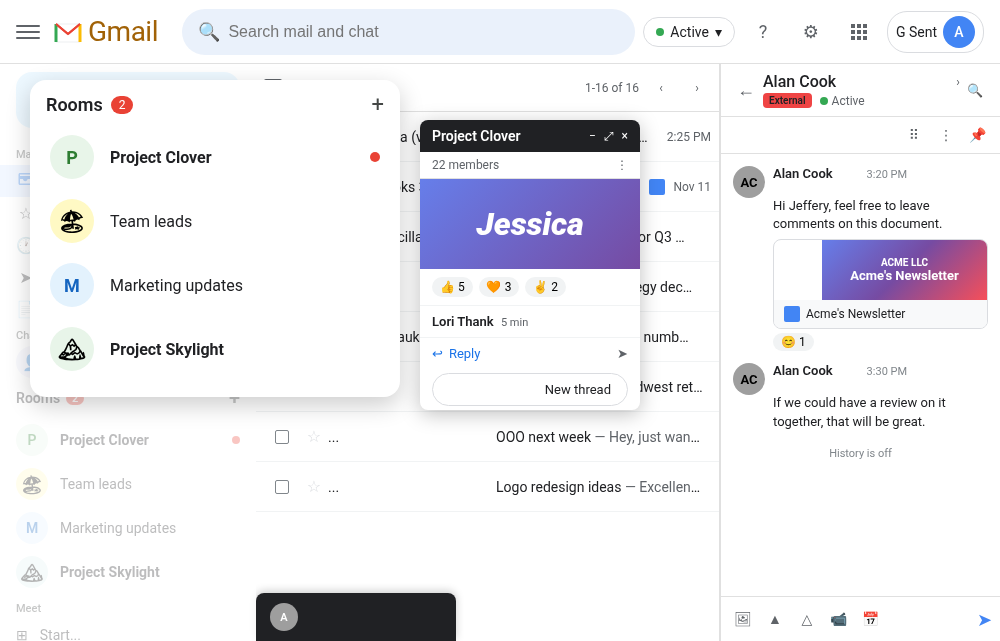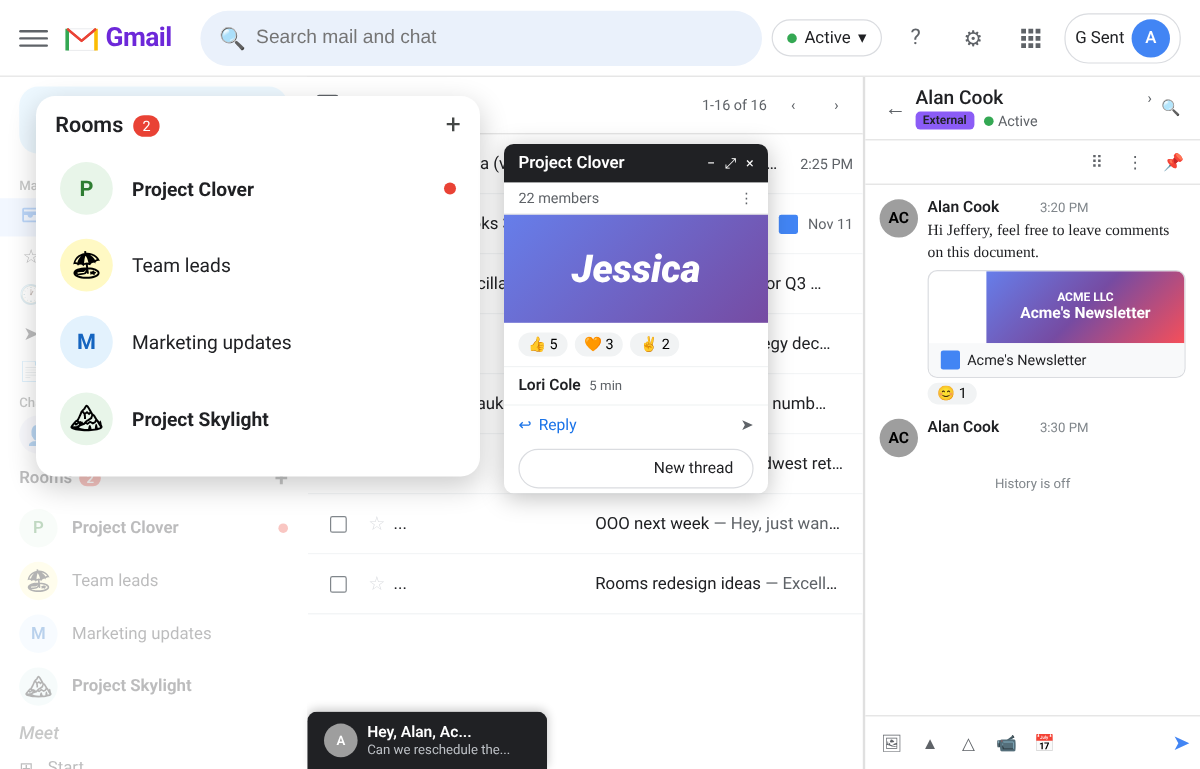--- a/index.html
+++ b/index.html
@@ -6,21 +6,21 @@
     body { font-family: 'Google Sans', Roboto, Arial, sans-serif; background: #f1f3f4; font-size: 13px; overflow: hidden; }
 
     .app-container { width: 1000px; height: 641px; display: flex; flex-direction: column; background: #fff; position: relative; }
 
     
     .top-bar { height: 64px; display: flex; align-items: center; padding: 0 16px; background: #fff; border-bottom: 1px solid #e0e0e0; gap: 8px; flex-shrink: 0; }
     .hamburger-icon { width: 24px; height: 24px; display: flex; flex-direction: column; justify-content: center; gap: 4px; cursor: pointer; margin-right: 4px; }
     .hamburger-icon span { display: block; height: 2px; background: #5f6368; border-radius: 1px; }
     .gmail-logo { display: flex; align-items: center; gap: 4px; margin-right: 16px; }
     .gmail-m { width: 32px; height: 32px; }
-    .gmail-text { font-size: 22px; color: #6d28d9; font-weight: 700; letter-spacing: -0.5px; }
+    .gmail-text { font-size: 28px; color: #a16207; font-weight: 400; letter-spacing: -0.5px; }
     .search-bar { flex: 1; max-width: 600px; height: 46px; background: #eaf1fb; border-radius: 24px; display: flex; align-items: center; padding: 0 16px; gap: 8px; }
     .search-bar input { border: none; background: transparent; font-size: 16px; outline: none; flex: 1; color: #202124; }
     .search-icon { color: #5f6368; font-size: 18px; }
     .top-right { margin-left: auto; display: flex; align-items: center; gap: 8px; }
     .active-badge { display: flex; align-items: center; gap: 6px; padding: 6px 12px; border: 1px solid #dadce0; border-radius: 20px; cursor: pointer; font-size: 14px; color: #202124; }
     .active-dot { width: 8px; height: 8px; background: #34a853; border-radius: 50%; }
     .icon-btn { width: 40px; height: 40px; border-radius: 50%; display: flex; align-items: center; justify-content: center; cursor: pointer; color: #5f6368; font-size: 18px; }
     .gsuite-badge { display: flex; align-items: center; gap: 6px; padding: 4px 8px; border: 1px solid #dadce0; border-radius: 20px; cursor: pointer; font-size: 14px; color: #202124; }
     .avatar { width: 32px; height: 32px; border-radius: 50%; background: #4285f4; color: white; display: flex; align-items: center; justify-content: center; font-size: 14px; font-weight: 500; }
 
@@ -39,21 +39,21 @@
     .chat-header { display: flex; align-items: center; padding: 4px 16px; font-size: 11px; color: #444746; font-weight: 500; }
     .chat-badge { background: #1a73e8; color: white; border-radius: 10px; padding: 0 6px; font-size: 11px; margin-left: 4px; }
     .rooms-header { display: flex; align-items: center; padding: 8px 16px; font-size: 14px; font-weight: 600; color: #202124; }
     .rooms-count { background: #e94235; color: white; border-radius: 10px; padding: 0 6px; font-size: 11px; margin-left: 6px; }
     .rooms-add { margin-left: auto; cursor: pointer; font-size: 20px; color: #444746; }
     .room-item { display: flex; align-items: center; padding: 6px 16px; cursor: pointer; gap: 12px; }
     .room-avatar { width: 32px; height: 32px; border-radius: 50%; display: flex; align-items: center; justify-content: center; font-size: 14px; font-weight: 600; flex-shrink: 0; }
     .room-name { font-size: 14px; color: #202124; }
     .room-name.bold { font-weight: 700; }
     .room-dot { width: 8px; height: 8px; background: #e94235; border-radius: 50%; margin-left: auto; }
-    .meet-header { font-size: 15px; color: #444746; padding: 8px 16px 4px; font-weight: 500; font-style: italic; }
+    .meet-header { font-size: 11px; color: #444746; padding: 8px 16px 4px; font-weight: 500; }
     .meet-item { display: flex; align-items: center; padding: 4px 16px; height: 32px; cursor: pointer; gap: 12px; font-size: 14px; color: #202124; }
 
     
     .email-list { flex: 1; border-right: 1px solid #e0e0e0; overflow: hidden; display: flex; flex-direction: column; }
     .email-toolbar { height: 48px; display: flex; align-items: center; padding: 0 8px; border-bottom: 1px solid #e0e0e0; gap: 4px; }
     .toolbar-check { width: 18px; height: 18px; border: 2px solid #5f6368; border-radius: 2px; cursor: pointer; }
     .toolbar-arrow { font-size: 12px; cursor: pointer; color: #5f6368; }
     .toolbar-more { font-size: 16px; cursor: pointer; color: #5f6368; padding: 0 4px; }
     .toolbar-refresh { font-size: 18px; cursor: pointer; color: #5f6368; margin-left: 4px; }
     .pagination { margin-left: auto; display: flex; align-items: center; gap: 8px; font-size: 12px; color: #5f6368; }
@@ -103,34 +103,34 @@
     .reply-btn { display: flex; align-items: center; gap: 6px; color: #1a73e8; font-size: 13px; cursor: pointer; }
     .send-btn { margin-left: auto; color: #5f6368; cursor: pointer; }
     .new-thread-btn { margin: 4px 12px; border: 1px solid #dadce0; border-radius: 20px; padding: 8px 16px; text-align: right; font-size: 13px; color: #202124; cursor: pointer; }
 
     
     .chat-right { width: 280px; flex-shrink: 0; background: #fff; border-left: 1px solid #e0e0e0; display: flex; flex-direction: column; overflow: hidden; }
     .chat-right-header { padding: 8px 16px; border-bottom: 1px solid #e0e0e0; display: flex; align-items: center; gap: 8px; }
     .back-arrow { cursor: pointer; font-size: 18px; color: #5f6368; }
     .chat-right-name { font-size: 16px; font-weight: 500; color: #202124; flex: 1; }
     .chat-right-arrow { font-size: 12px; color: #5f6368; }
-    .external-badge { background: #8b5cf6; color: #202124; font-size: 10px; padding: 2px 6px; border-radius: 4px; font-weight: 600; }
+    .external-badge { background: #ef4444; color: #202124; font-size: 10px; padding: 2px 6px; border-radius: 4px; font-weight: 600; }
     .active-status { display: flex; align-items: center; gap: 4px; font-size: 12px; color: #5f6368; }
     .chat-right-search { cursor: pointer; color: #5f6368; }
     .chat-right-actions { display: flex; justify-content: flex-end; gap: 4px; padding: 4px 8px; border-bottom: 1px solid #e0e0e0; }
     .chat-action-icon { width: 28px; height: 28px; display: flex; align-items: center; justify-content: center; cursor: pointer; color: #5f6368; font-size: 14px; }
 
     .chat-messages { flex: 1; overflow-y: auto; padding: 12px; display: flex; flex-direction: column; gap: 12px; }
     .chat-msg { display: flex; gap: 8px; }
     .chat-msg-avatar { width: 32px; height: 32px; border-radius: 50%; background: #4285f4; color: #000000; display: flex; align-items: center; justify-content: center; font-size: 13px; font-weight: 700; flex-shrink: 0; }
     .chat-msg-content { flex: 1; }
     .chat-msg-header { display: flex; align-items: baseline; gap: 6px; }
     .chat-msg-name { font-size: 13px; font-weight: 600; color: #202124; }
     .chat-msg-time { font-size: 11px; color: #80868b; margin-left: 28px; }
-    .chat-msg-text { font-size: 13px; color: #202124; margin-top: 2px; line-height: 1.4; font-family: Liberation Serif, serif; }
+    .chat-msg-text { font-size: 13px; color: #202124; margin-top: 16px; line-height: 1.4; }
     .newsletter-card { border: 1px solid #dadce0; border-radius: 8px; overflow: hidden; margin-top: 6px; }
     .newsletter-footer { display: flex; align-items: center; gap: 6px; padding: 6px 10px; background: #f8f9fa; }
     .newsletter-icon { width: 16px; height: 16px; background: #4285f4; border-radius: 2px; }
     .newsletter-text { font-size: 12px; color: #202124; }
     .emoji-reaction { background: #f1f3f4; border-radius: 12px; padding: 2px 8px; font-size: 12px; display: inline-flex; align-items: center; gap: 4px; margin-top: 4px; cursor: pointer; }
     .chat-divider { text-align: center; font-size: 11px; color: #80868b; padding: 4px 0; }
 
     .chat-input-bar { border-top: 1px solid #e0e0e0; padding: 8px; display: flex; align-items: center; gap: 4px; }
     .chat-input-icons { display: flex; gap: 4px; }
     .chat-input-icon { width: 28px; height: 28px; display: flex; align-items: center; justify-content: center; cursor: pointer; color: #5f6368; font-size: 14px; }
@@ -376,21 +376,21 @@
           </div>
         </div>
 
         <div class="email-row">
           <div class="email-check">
               <div class="small-check"></div>
             </div>
           <div class="email-star empty">☆</div>
           <div class="email-sender">...</div>
           <div class="email-subject">
-            <span class="subject-text">Rooms redesign ideas</span>
+            <span class="subject-text">Logo redesign ideas</span>
             <span class="preview"> — Excellent. Do have you have time to meet w...</span>
           </div>
         </div>
       </div>
     </div>
 
     <div class="chat-right">
       <div class="chat-right-header">
         <span class="back-arrow">←</span>
         <div style="flex:1;">
@@ -439,20 +439,21 @@
         </div>
 
 
         <div class="chat-msg">
           <div class="chat-msg-avatar" style="background:#9e9e9e;">AC</div>
           <div class="chat-msg-content">
             <div class="chat-msg-header">
               <span class="chat-msg-name">Alan Cook</span>
               <span class="chat-msg-time">3:30 PM</span>
             </div>
+            <div class="chat-msg-text">If we could have a review on it together, that will be great.</div>
           </div>
         </div>
         <div class="chat-divider">History is off</div>
       </div>
 
       <div class="chat-input-bar">
         <div class="chat-input-icons">
           <div class="chat-input-icon">🖼</div>
           <div class="chat-input-icon">▲</div>
           <div class="chat-input-icon">△</div>
@@ -507,37 +508,33 @@
     <div class="thread-image">
       <span class="thread-image-text">Jessica</span>
     </div>
     <div class="thread-reactions">
       <div class="reaction">👍 <span>5</span></div>
       <div class="reaction">🧡 <span>3</span></div>
       <div class="reaction">✌ <span>2</span></div>
     </div>
     <div class="thread-message">
       <div>
-        <span class="thread-msg-sender">Lori Cole</span>
+        <span class="thread-msg-sender">Lori Thank</span>
         <span class="thread-msg-time">5 min</span>
       </div>
     </div>
     <div class="thread-reply">
       <div class="reply-btn">
         <span>↩</span>
         <span>Reply</span>
       </div>
       <span class="send-btn">➤</span>
     </div>
     <div class="new-thread-btn">New thread</div>
   </div>
 
   <div style="position:absolute;bottom:0;left:256px;width:200px;background:#fff;border-radius:8px 8px 0 0;box-shadow:0 -2px 8px rgba(0,0,0,0.2);z-index:5;overflow:hidden;">
     <div style="background:#202124;color:white;padding:10px 14px;display:flex;align-items:center;gap:8px;cursor:pointer;">
       <div style="width:28px;height:28px;border-radius:50%;background:#9e9e9e;display:flex;align-items:center;justify-content:center;font-size:11px;font-weight:600;">A</div>
-      <div style="flex:1;overflow:hidden;">
-        <div style="font-size:13px;font-weight:600;white-space:nowrap;overflow:hidden;text-overflow:ellipsis;">Hey, Alan, Ac...</div>
-        <div style="font-size:11px;color:#bdc1c6;white-space:nowrap;overflow:hidden;text-overflow:ellipsis;">Can we reschedule the...</div>
-      </div>
     </div>
   </div>
 
 </div>
 
 </body></html>

